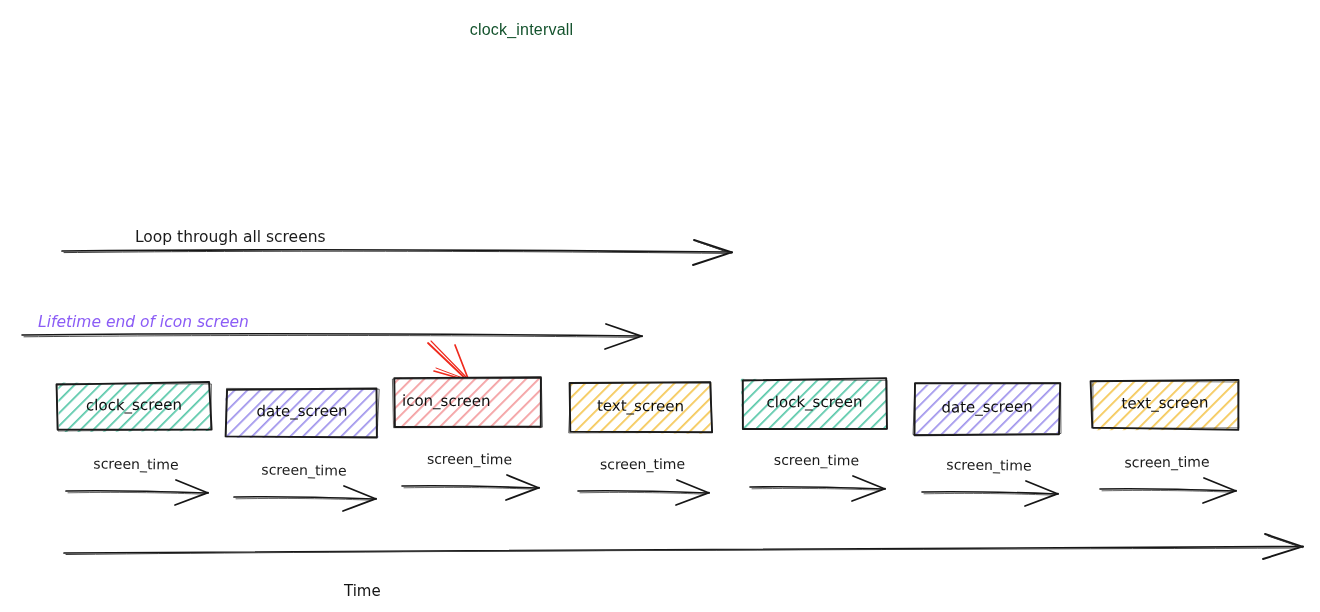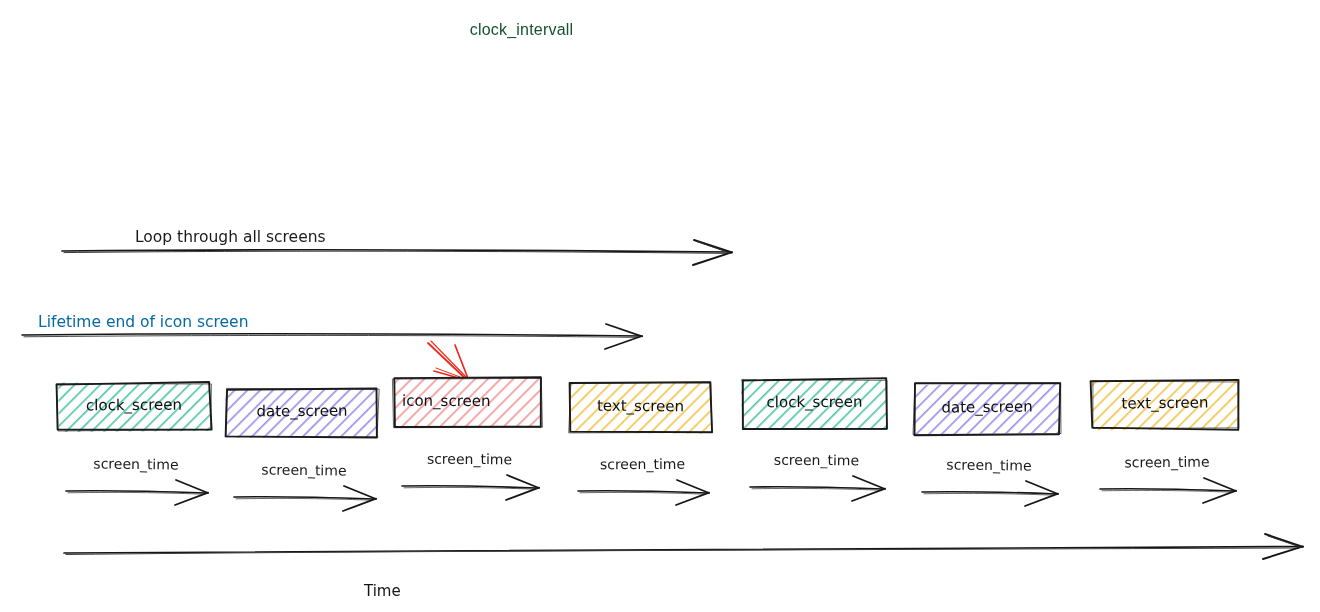--- a/index.html
+++ b/index.html
@@ -43,21 +43,22 @@
     position: absolute;
     white-space: nowrap;
     text-align: center;
   }
   .lbl-loop {
     font-size: 15.5px;
     color: #1a1a1a;
   }
   .lbl-life {
     font-size: 15.5px;
-    color: #0369a1;
+    color: #8b5cf6;
+    font-style: italic;
   }
   .box-label {
     position: absolute;
     white-space: nowrap;
     font-size: 15px;
     color: #0d0d0d;
     pointer-events: none;
   }
   .st-label {
     position: absolute;
@@ -228,13 +229,13 @@
 <div id="st-labels-layer">
     <div class="st-label hand" style="left: 62px; top: 456px; width: 148px; text-align: center; transform: rotate(0.78deg);">screen_time</div>
     <div class="st-label hand" style="left: 230px; top: 462px; width: 148px; text-align: center; transform: rotate(0.68deg);">screen_time</div>
     <div class="st-label hand" style="left: 398px; top: 451px; width: 143px; text-align: center; transform: rotate(0.36deg);">screen_time</div>
     <div class="st-label hand" style="left: 574px; top: 456px; width: 137px; text-align: center; transform: rotate(-0.27deg);">screen_time</div>
     <div class="st-label hand" style="left: 746px; top: 452px; width: 141px; text-align: center; transform: rotate(0.49deg);">screen_time</div>
     <div class="st-label hand" style="left: 918px; top: 457px; width: 142px; text-align: center; transform: rotate(0.69deg);">screen_time</div>
     <div class="st-label hand" style="left: 1096px; top: 454px; width: 142px; text-align: center; transform: rotate(-0.56deg);">screen_time</div>
   </div>
 
-<div class="time-label hand" style="left:344px; top:582px;margin-left:20px;">Time</div>
+<div class="time-label hand" style="left:344px; top:582px;">Time</div>
 
 </body></html>

